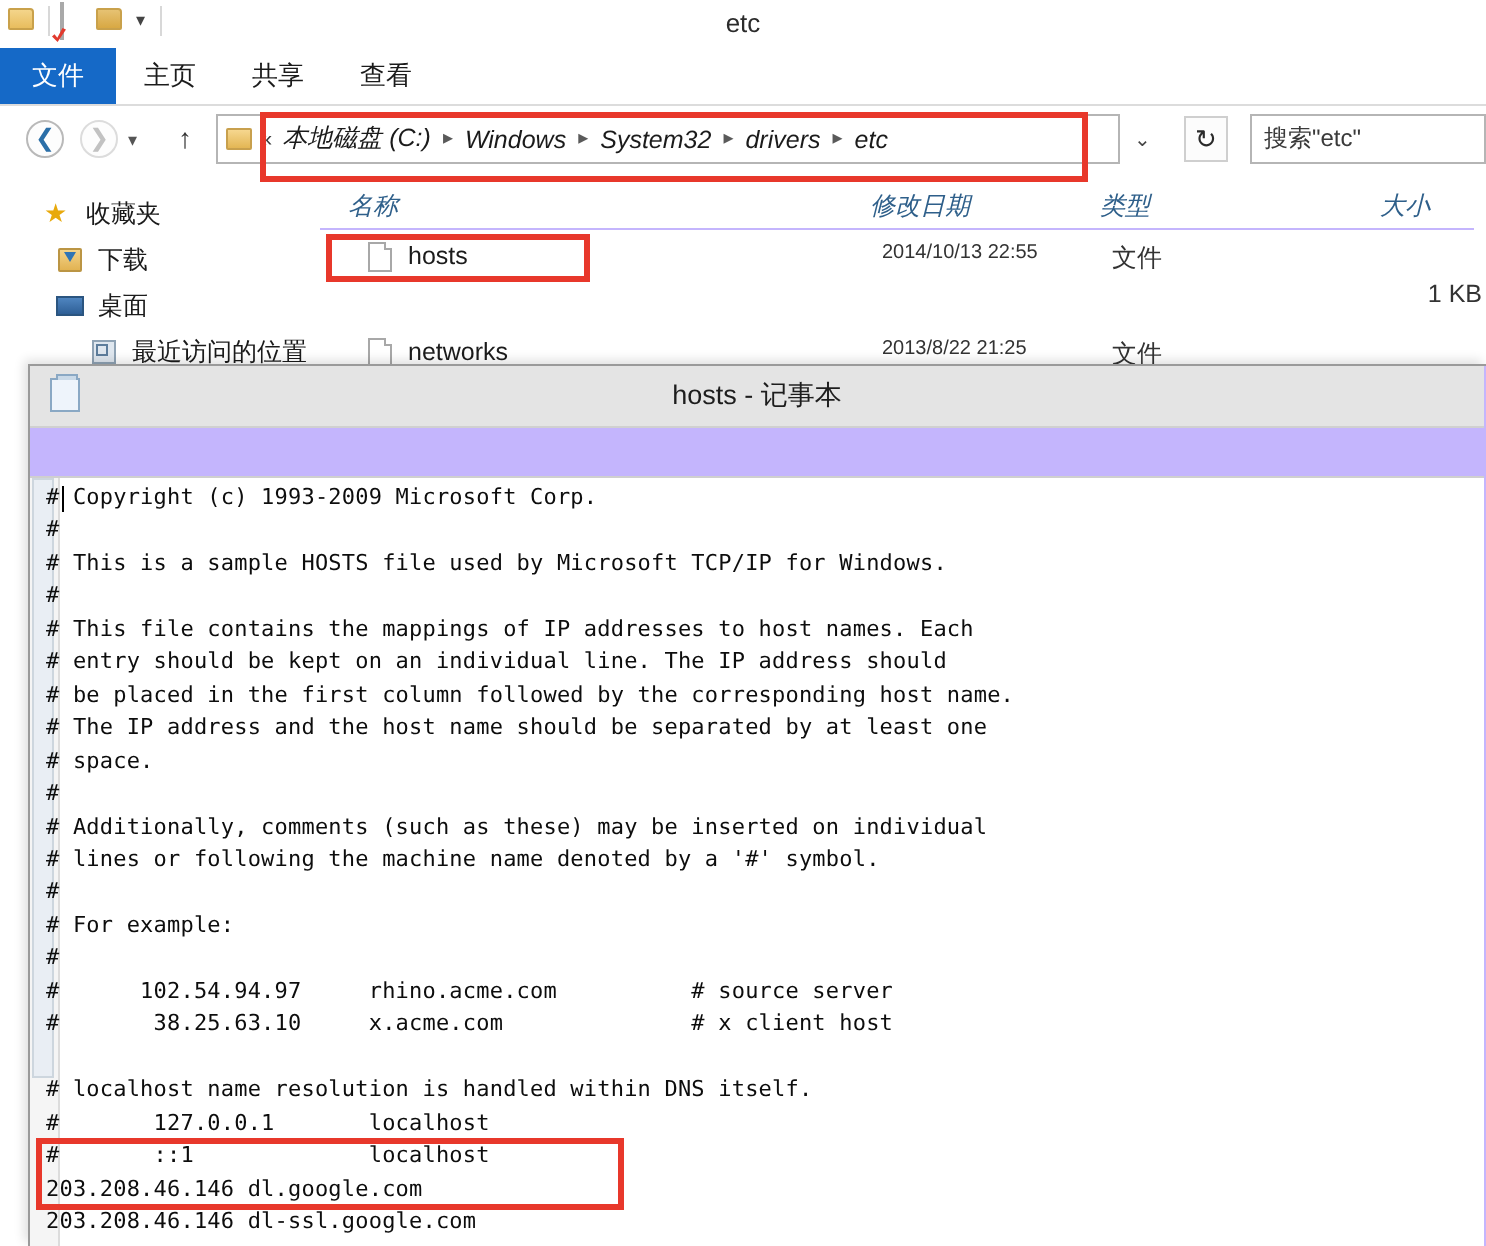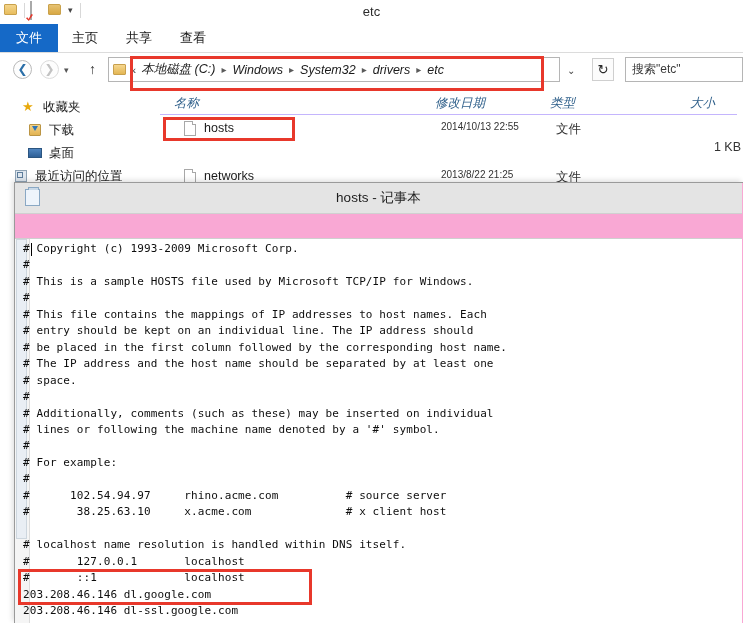--- a/index.html
+++ b/index.html
@@ -75,21 +75,21 @@
   .filerow{position:absolute;left:166px;height:24px;width:577px;}
   .filerow.alt{background:#f7f9fb;}
   .fr-ico{position:absolute;left:18px;top:4px;width:12px;height:15px;background:#ffffff;border:1px solid #a8a8a8;box-sizing:border-box;}
   .fr-ico::after{content:"";position:absolute;right:-1px;top:-1px;width:4px;height:4px;background:#ffffff;border-left:1px solid #a8a8a8;border-bottom:1px solid #a8a8a8;box-sizing:border-box;}
   .fr-name{position:absolute;left:38px;top:4px;font-size:12.5px;color:#1b1b1b;}
   .fr-date{position:absolute;left:275px;top:4px;font-size:10px;color:#333;}
   .fr-type{position:absolute;left:390px;top:4px;font-size:12.5px;color:#333;}
   .fr-size{position:absolute;left:530px;top:4px;width:45px;text-align:right;font-size:12.5px;color:#333;margin-top:19px;}
 
   
-  #notepad{position:absolute;left:14px;top:182px;width:729px;height:441px;background:#f9a8d4;
+  #notepad{position:absolute;left:14px;top:182px;width:729px;height:441px;background:#c4b5fd;
     border:1px solid #9a9a9a;border-right:none;border-bottom:none;box-sizing:border-box;
     box-shadow:-2px -2px 5px rgba(0,0,0,0.12);}
   .np-title{position:absolute;left:0;top:0;width:727px;height:30px;background:#e4e4e4;
     border-bottom:1px solid #d0d0d0;}
   .np-ico{position:absolute;left:10px;top:6px;width:15px;height:17px;background:#eef4fb;border:1px solid #8aa8c4;box-sizing:border-box;}
   .np-ico::before{content:"";position:absolute;left:2px;top:-3px;width:11px;height:3px;background:#c9d9e8;border:1px solid #8aa8c4;border-bottom:none;box-sizing:border-box;}
   .np-title-text{position:absolute;left:0;top:0;width:727px;height:30px;line-height:30px;text-align:center;
     font-size:13.5px;color:#1d1d1d;}
   .np-menu{position:absolute;left:0;top:30px;width:727px;height:25px;background:#fdf6f6;border-bottom:1px solid #cfd8e0;}
   .np-menu-inner{position:absolute;left:6px;top:0;display:flex;height:25px;align-items:center;}
@@ -167,21 +167,21 @@
       <span>收藏夹</span>
     </div>
     <div class="side-item" style="left:28px;top:27px;">
       <span class="si-ico dl-ico"></span>
       <span>下载</span>
     </div>
     <div class="side-item" style="left:28px;top:50px;text-align:right;">
       <span class="si-ico desk-ico"></span>
       <span>桌面</span>
     </div>
-    <div class="side-item" style="left:14px;top:73px;">
+    <div class="side-item" style="left:45px;top:73px;">
       <span class="si-ico recent-ico"></span>
       <span>最近访问的位置</span>
     </div>
   </div>
 
   <div class="colhdr">
     <div class="ch ch-name">名称</div>
     <div class="ch ch-date">修改日期</div>
     <div class="ch ch-type">类型</div>
     <div class="ch ch-size">大小</div>

